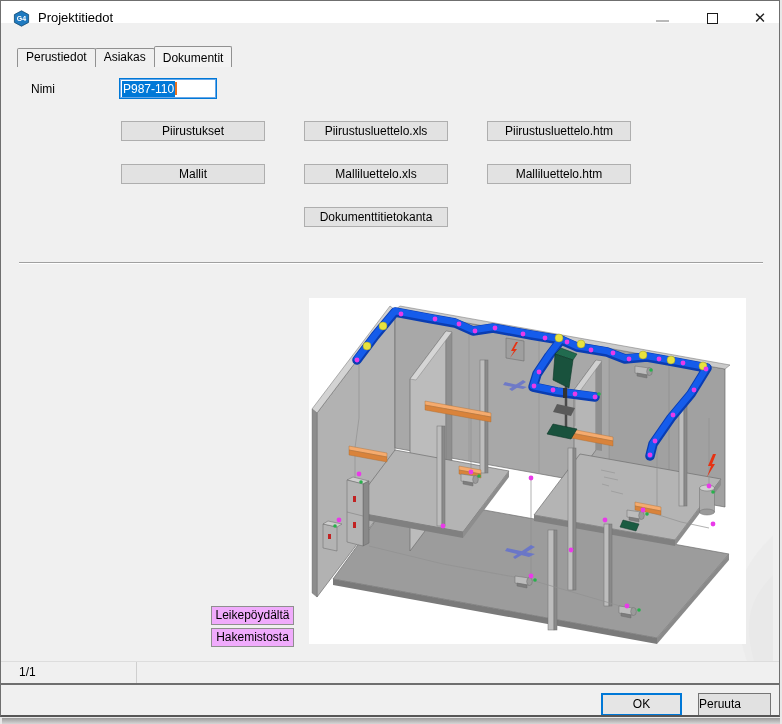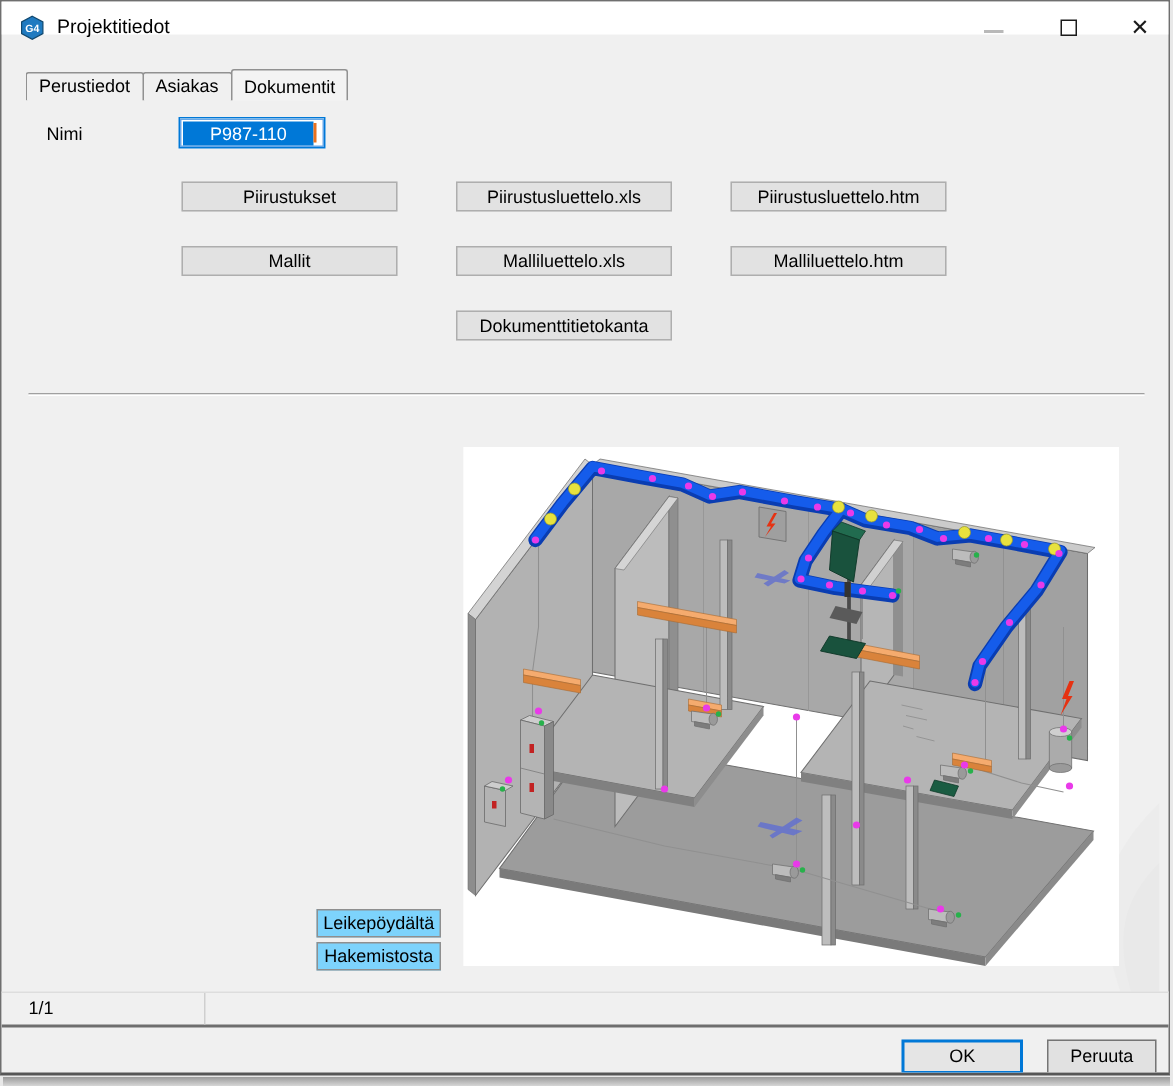--- a/index.html
+++ b/index.html
@@ -25,50 +25,50 @@
   
   .tabs { position:absolute; left:16px; top:45px; height:21px; display:flex; align-items:flex-end; }
   .tab { font-size:12px; color:#000; background:#f0f0f0; border:1px solid #919191; border-bottom:none;
          border-radius:2px 2px 0 0; padding:1px 8px 3px 8px; height:19px; margin-right:-1px; }
   .tab.active { height:21px; padding-top:4px; background:#f3f3f3; position:relative; z-index:2; }
 
   
   .field-label { position:absolute; left:30px; top:81px; font-size:12px; color:#000; }
   .name-input { position:absolute; left:118px; top:77px; width:98px; height:21px; background:#fff;
                 border:1px solid #0078d7; box-shadow:0 0 0 1px #66a7e8 inset; display:flex; align-items:center; padding-left:2px; }
-  .name-input .sel { background:#0078d7; color:#fff; font-size:12px; padding:1px 18px; }
+  .name-input .sel { background:#0078d7; color:#fff; font-size:12px; padding:1px 1px; }
   .name-input .caret { display:inline-block; width:2px; height:13px; background:#e8711f; margin-left:0px; }
 
   
   .doc-btn { position:absolute; width:144px; height:20px; background:#e2e2e2; border:1px solid #aeaeae;
              font-size:12px; color:#000; text-align:center; line-height:18px; cursor:default; }
   .r1 { top:120px; } .r2 { top:163px; } .r3 { top:206px; }
   .c1 { left:120px; } .c2 { left:303px; } .c3 { left:486px; }
 
   .groove { position:absolute; left:18px; top:261px; width:744px; height:2px;
             border-top:1px solid #a0a0a0; border-bottom:1px solid #ffffff; }
 
   
   .preview { position:absolute; left:308px; top:297px; width:437px; height:346px; background:#ffffff; }
 
-  .small-btn { position:absolute; left:210px; width:83px; height:19px; background:#7dd3fc; border:1px solid #8f8f8f;
+  .small-btn { position:absolute; left:210px; width:83px; height:19px; background:#f0abfc; border:1px solid #8f8f8f;
                font-size:12px; color:#000; text-align:center; line-height:17px; cursor:default; }
   .sb1 { top:605px; } .sb2 { top:627px; }
 
   
   .statusbar { position:absolute; left:0; top:660px; width:780px; height:24px; background:#f0f0f0;
                border-top:1px solid #dddddd; border-bottom:2px solid #6e6e6e; }
   .status-cell { position:absolute; left:0; top:0; width:136px; height:21px; border-right:1px solid #cfcfcf;
                  font-size:12px; color:#000; line-height:21px; padding-left:18px; }
 
   
   .ok-btn { position:absolute; left:600px; top:692px; width:81px; height:23px; background:#e5e5e5;
             border:2px solid #0078d7; font-size:12px; color:#000; text-align:center; line-height:19px; cursor:default; }
   .cancel-btn { position:absolute; left:697px; top:692px; width:73px; height:23px; background:#e1e1e1;
-                border:1px solid #757575; font-size:12px; color:#000; text-align:center; line-height:21px; cursor:default; }
+                border:1px solid #757575; font-size:12px; color:#000; text-align:left; line-height:21px; cursor:default; }
 
   .watermark { position:absolute; right:6px; bottom:50px; opacity:0.5; }
 </style>
 </head>
 <body>
 
 <div class="stage">
   <div class="window">
 
     <div class="titlebar">

